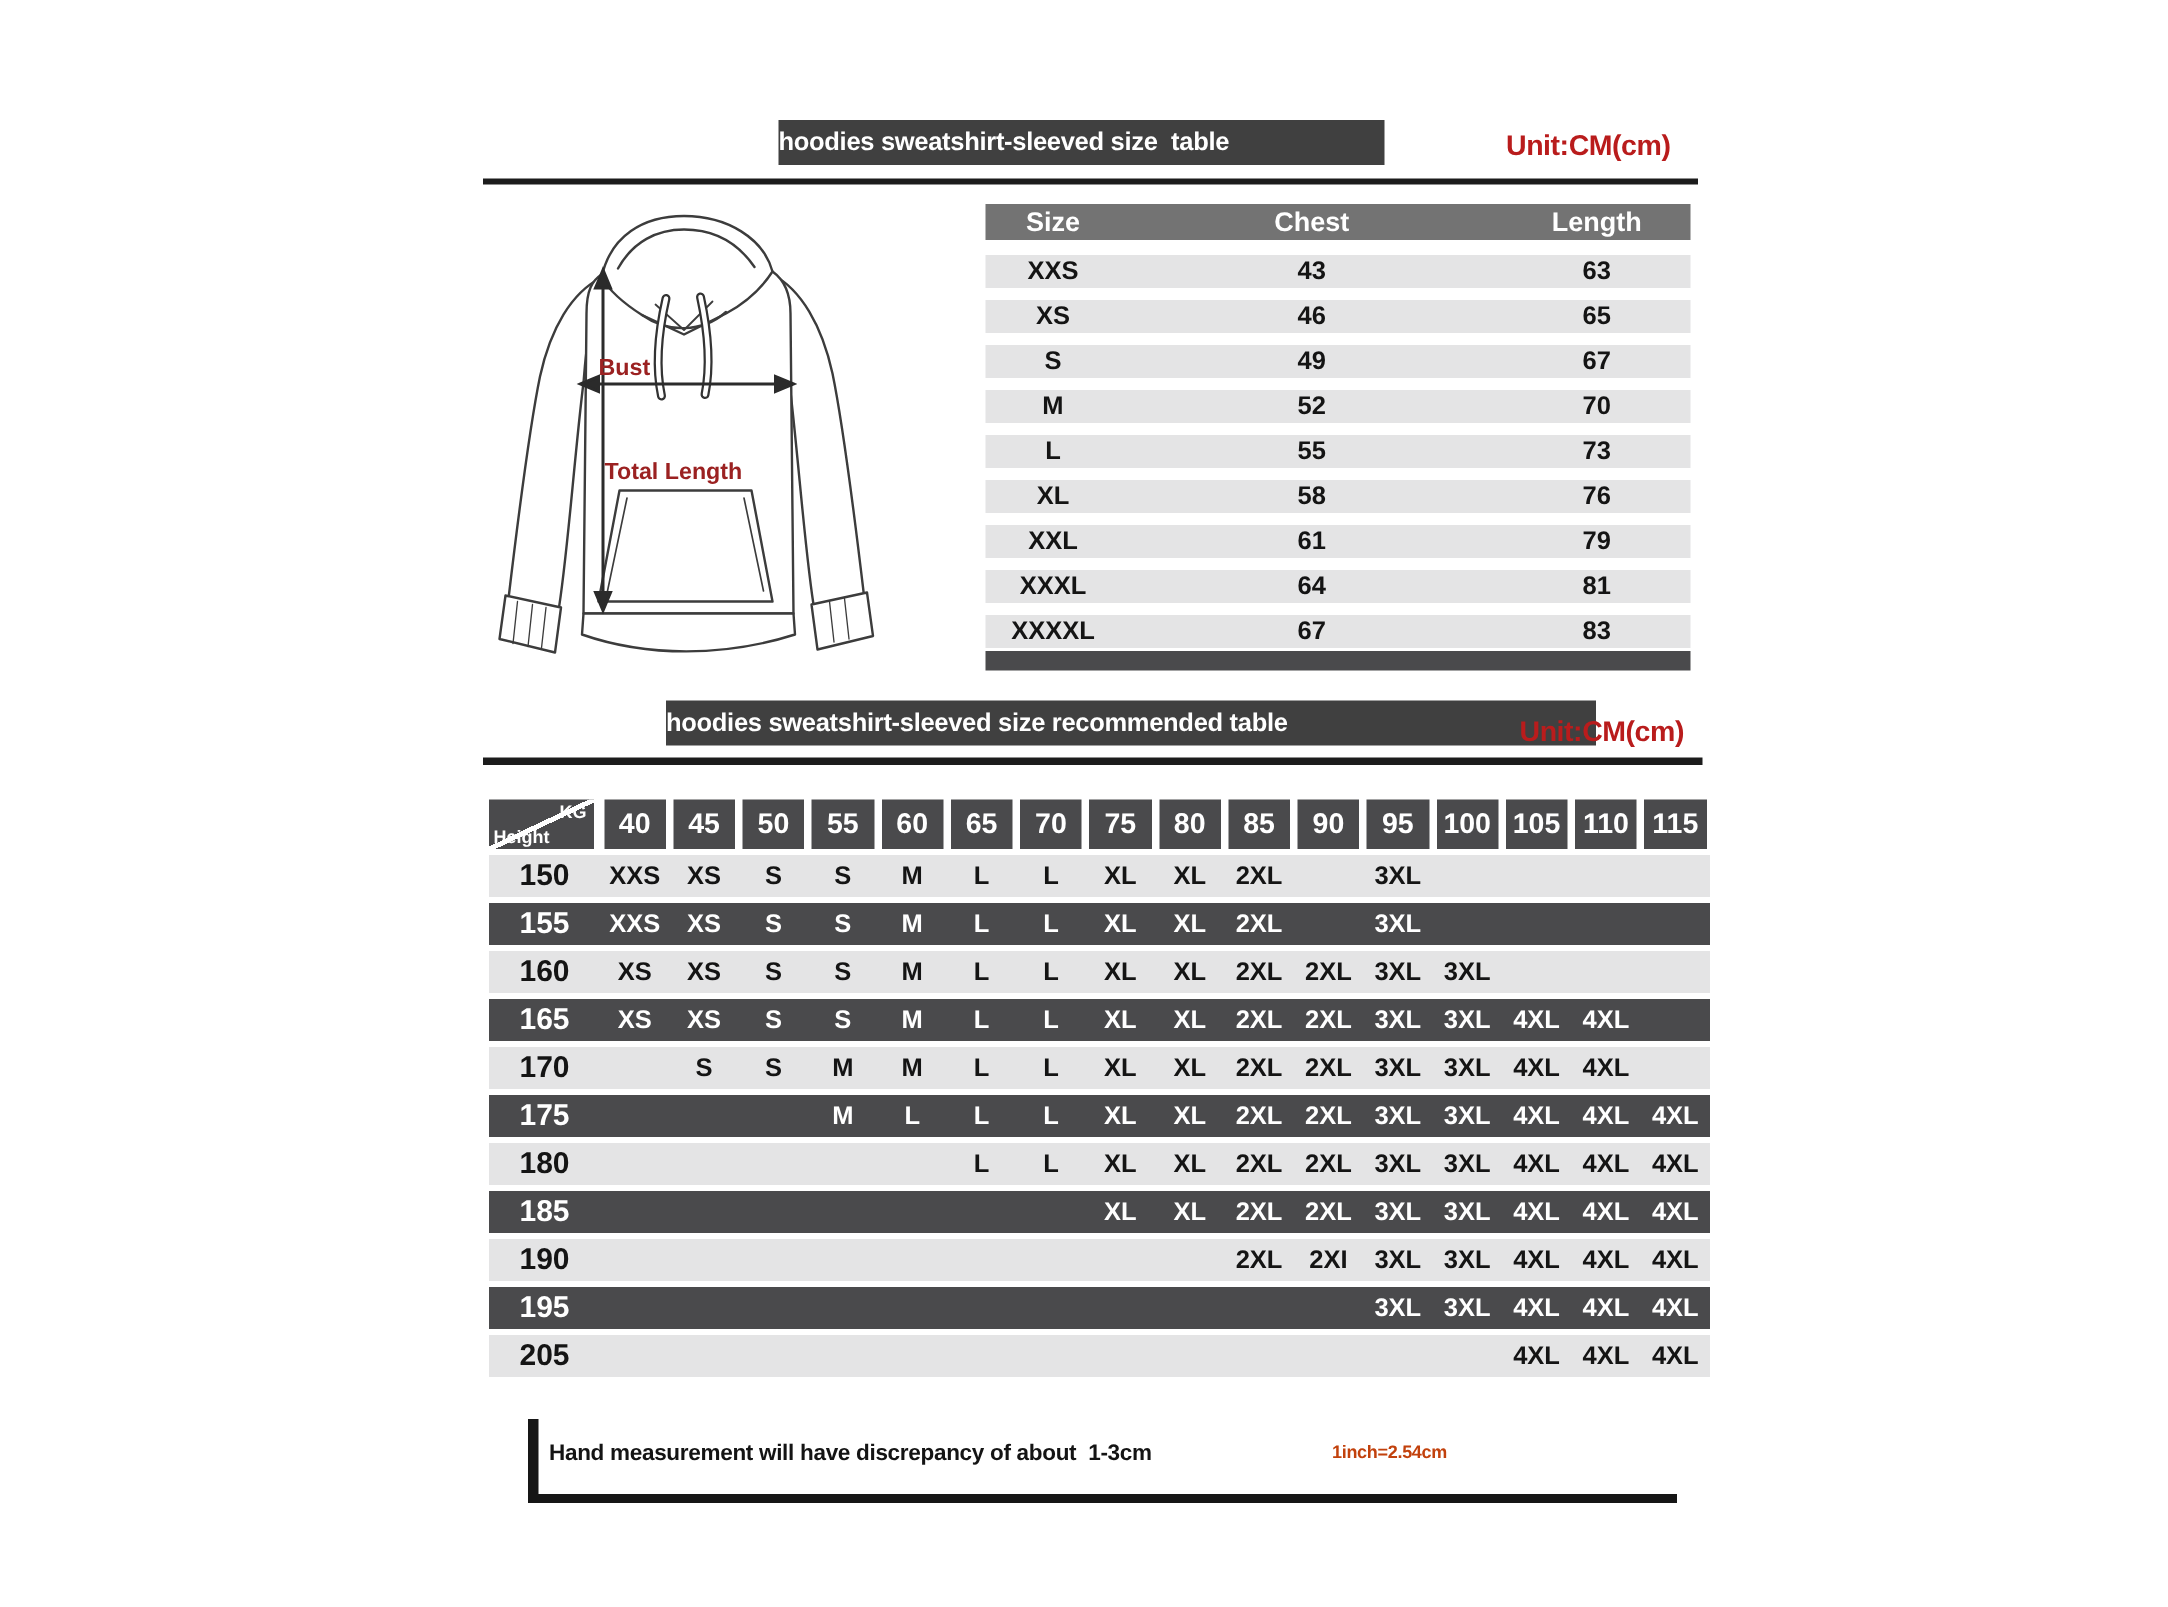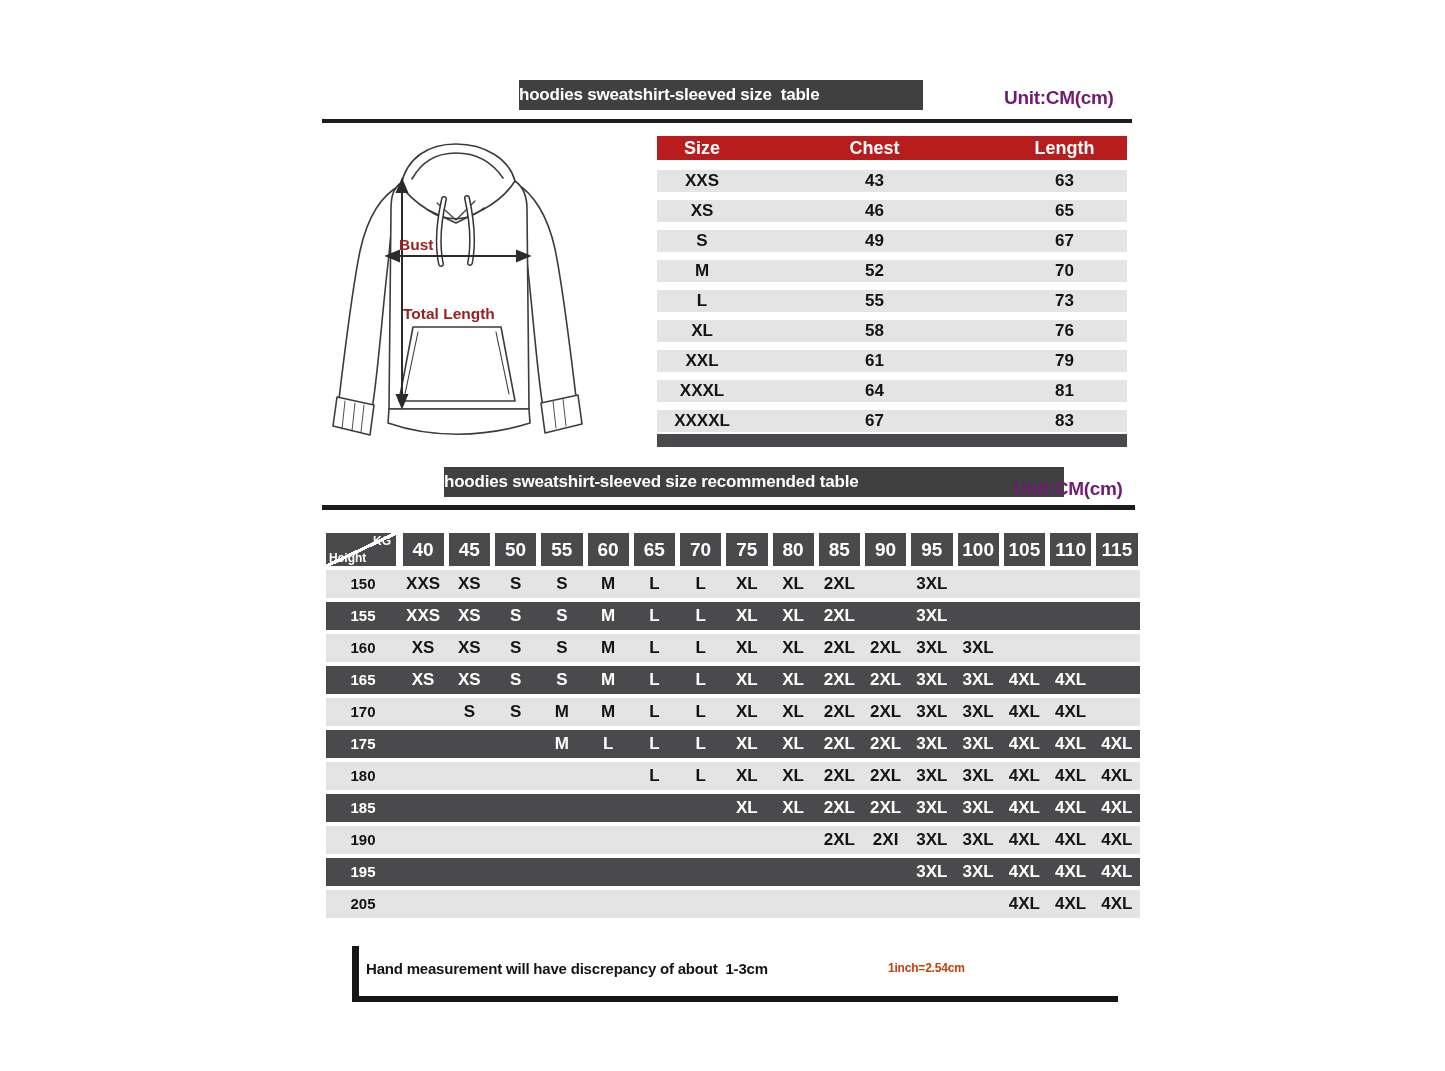--- a/index.html
+++ b/index.html
@@ -14,28 +14,28 @@
   }
   .abs { position:absolute; }
 
   
   .title-bar {
     background:#404040; color:#ffffff;
     display:flex; align-items:center; justify-content:flex-start;
     font-size:17px; letter-spacing:-0.2px;
   }
   .title-bar span { white-space:pre; }
-  .unit-label { font-size:19px; color:#701a75; letter-spacing:-0.3px; }
+  .unit-label { font-size:19px; color:#b91c1c; letter-spacing:-0.3px; }
   .rule { background:#1c1c1c; }
 
   
   .size-table { left:657px; top:136px; width:470px; }
   .s-head {
     display:grid; grid-template-columns:90px 255px 125px;
-    background:#b91c1c; color:#fff; height:24px; line-height:24px;
+    background:#737373; color:#fff; height:24px; line-height:24px;
     font-size:18px; text-align:center;
   }
   .s-body { padding-top:10px; }
   .s-row {
     display:grid; grid-template-columns:90px 255px 125px;
     background:#e4e4e5; height:22px; line-height:22px;
     font-size:17px; text-align:center; margin-bottom:8px;
     color:#141414;
   }
   .s-row:last-of-type { margin-bottom:2px; }
@@ -59,21 +59,21 @@
   .m-wcell div {
     background:#4a4a4c; color:#fff; height:33px; line-height:33px;
     text-align:center; font-size:19px;
   }
   .m-body { margin-top:4px; }
   .m-row {
     display:grid; grid-template-columns:74px repeat(16,1fr);
     height:28px; line-height:28px; margin-bottom:4px;
     text-align:center; font-size:17px;
   }
-  .m-row > div:first-child { font-size:15px; }
+  .m-row > div:first-child { font-size:20px; }
   .m-body .m-row:nth-of-type(odd)  { background:#e4e4e5; color:#141414; }
   .m-body .m-row:nth-of-type(even) { background:#4a4a4c; color:#ffffff; }
 
   
   .f-note { font-size:15px; color:#141414; white-space:pre; letter-spacing:-0.2px; }
   .f-conv { font-size:12px; color:#c2410c; letter-spacing:-0.2px;text-align:center; }
   .f-vbar { width:7px; height:52px; background:#161616; }
   .f-hbar { width:766px; height:6px; background:#161616; }
 
   

